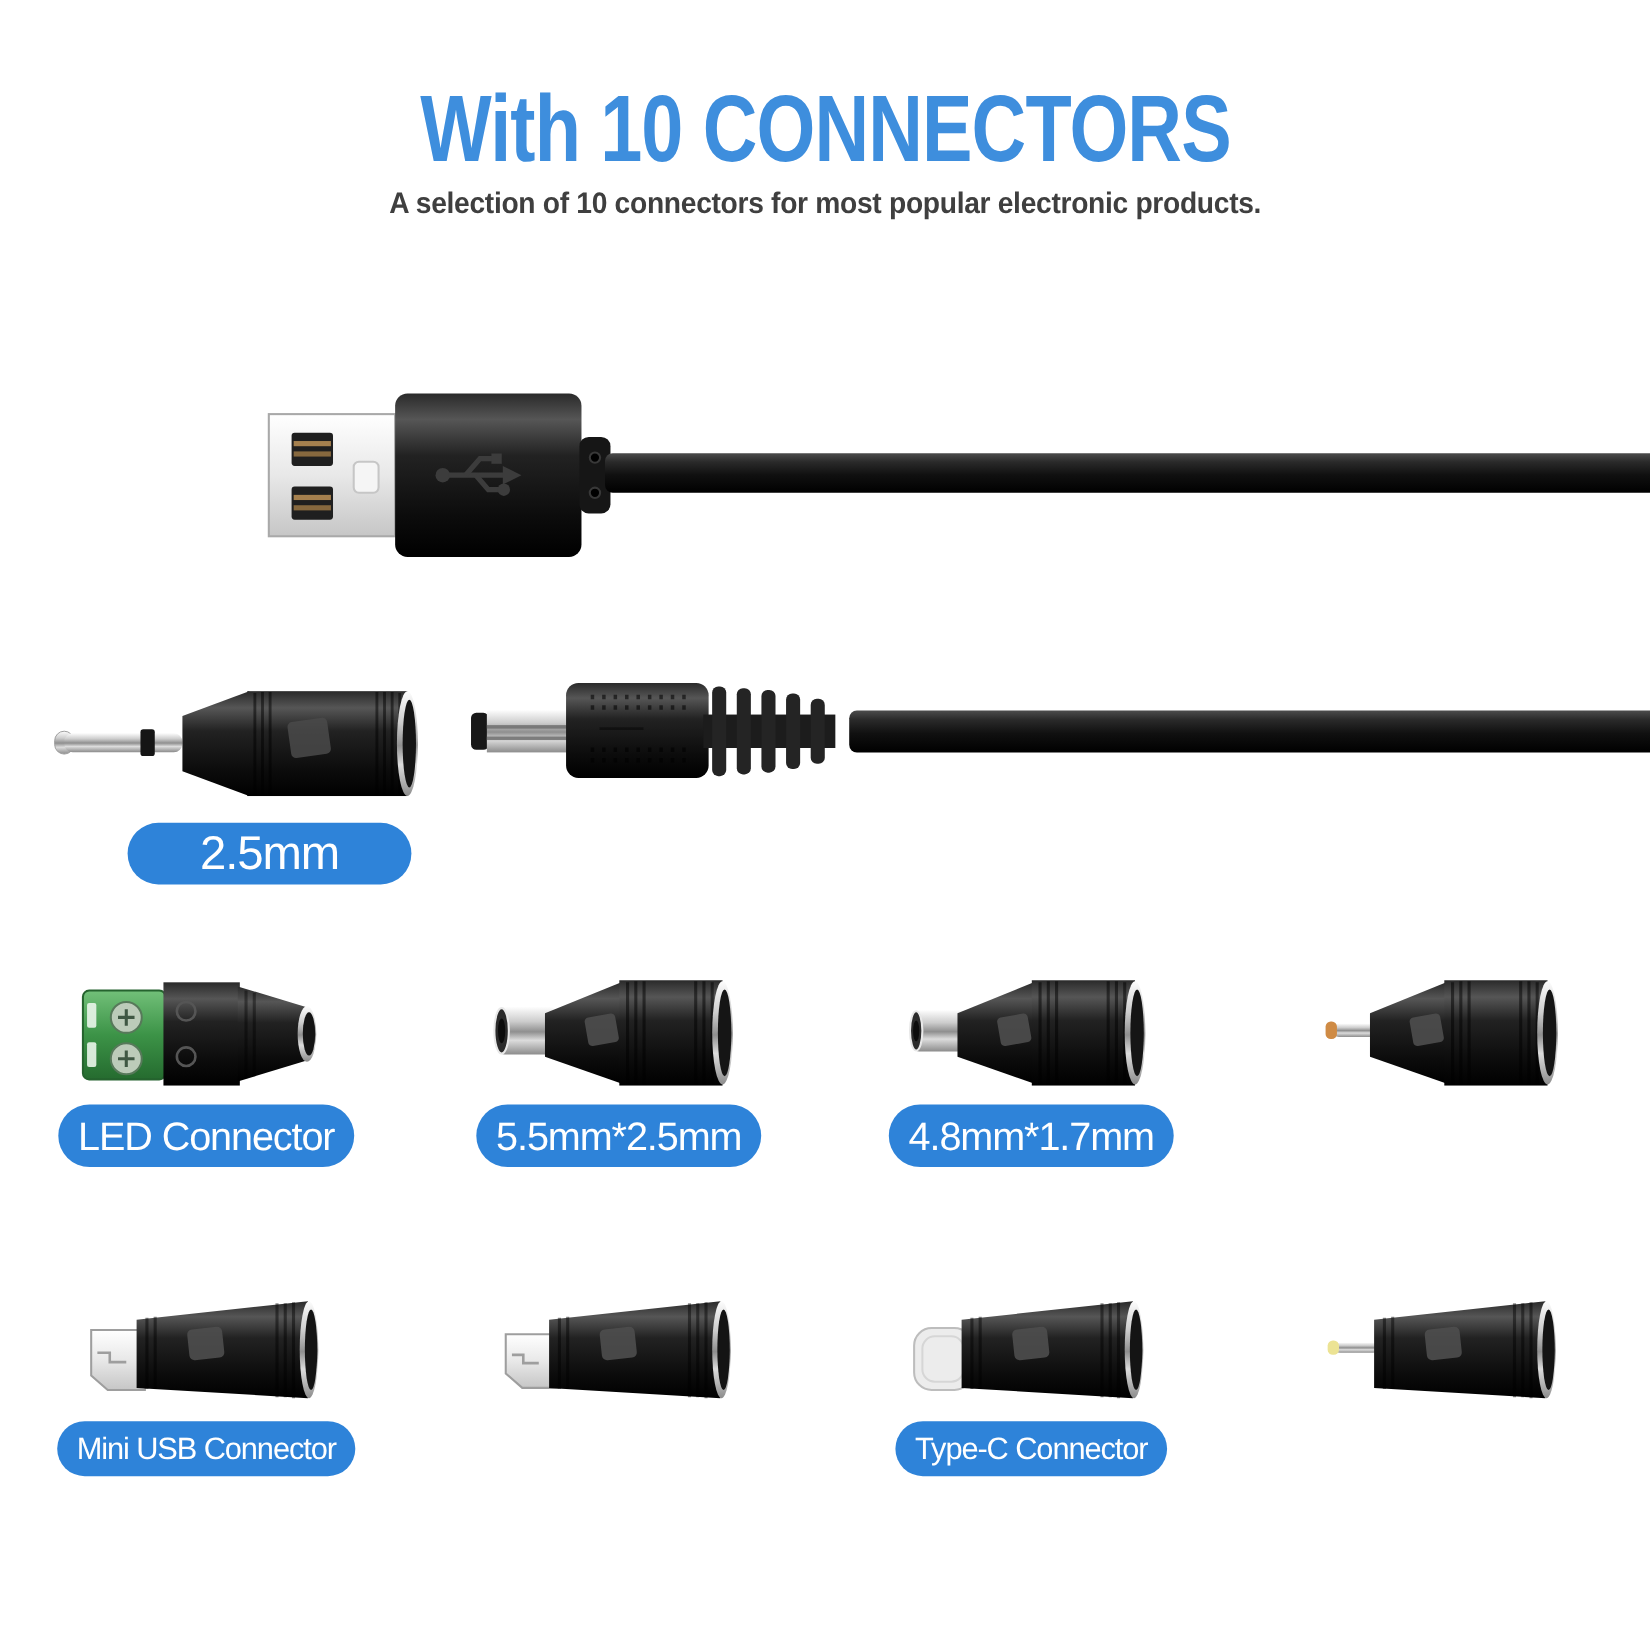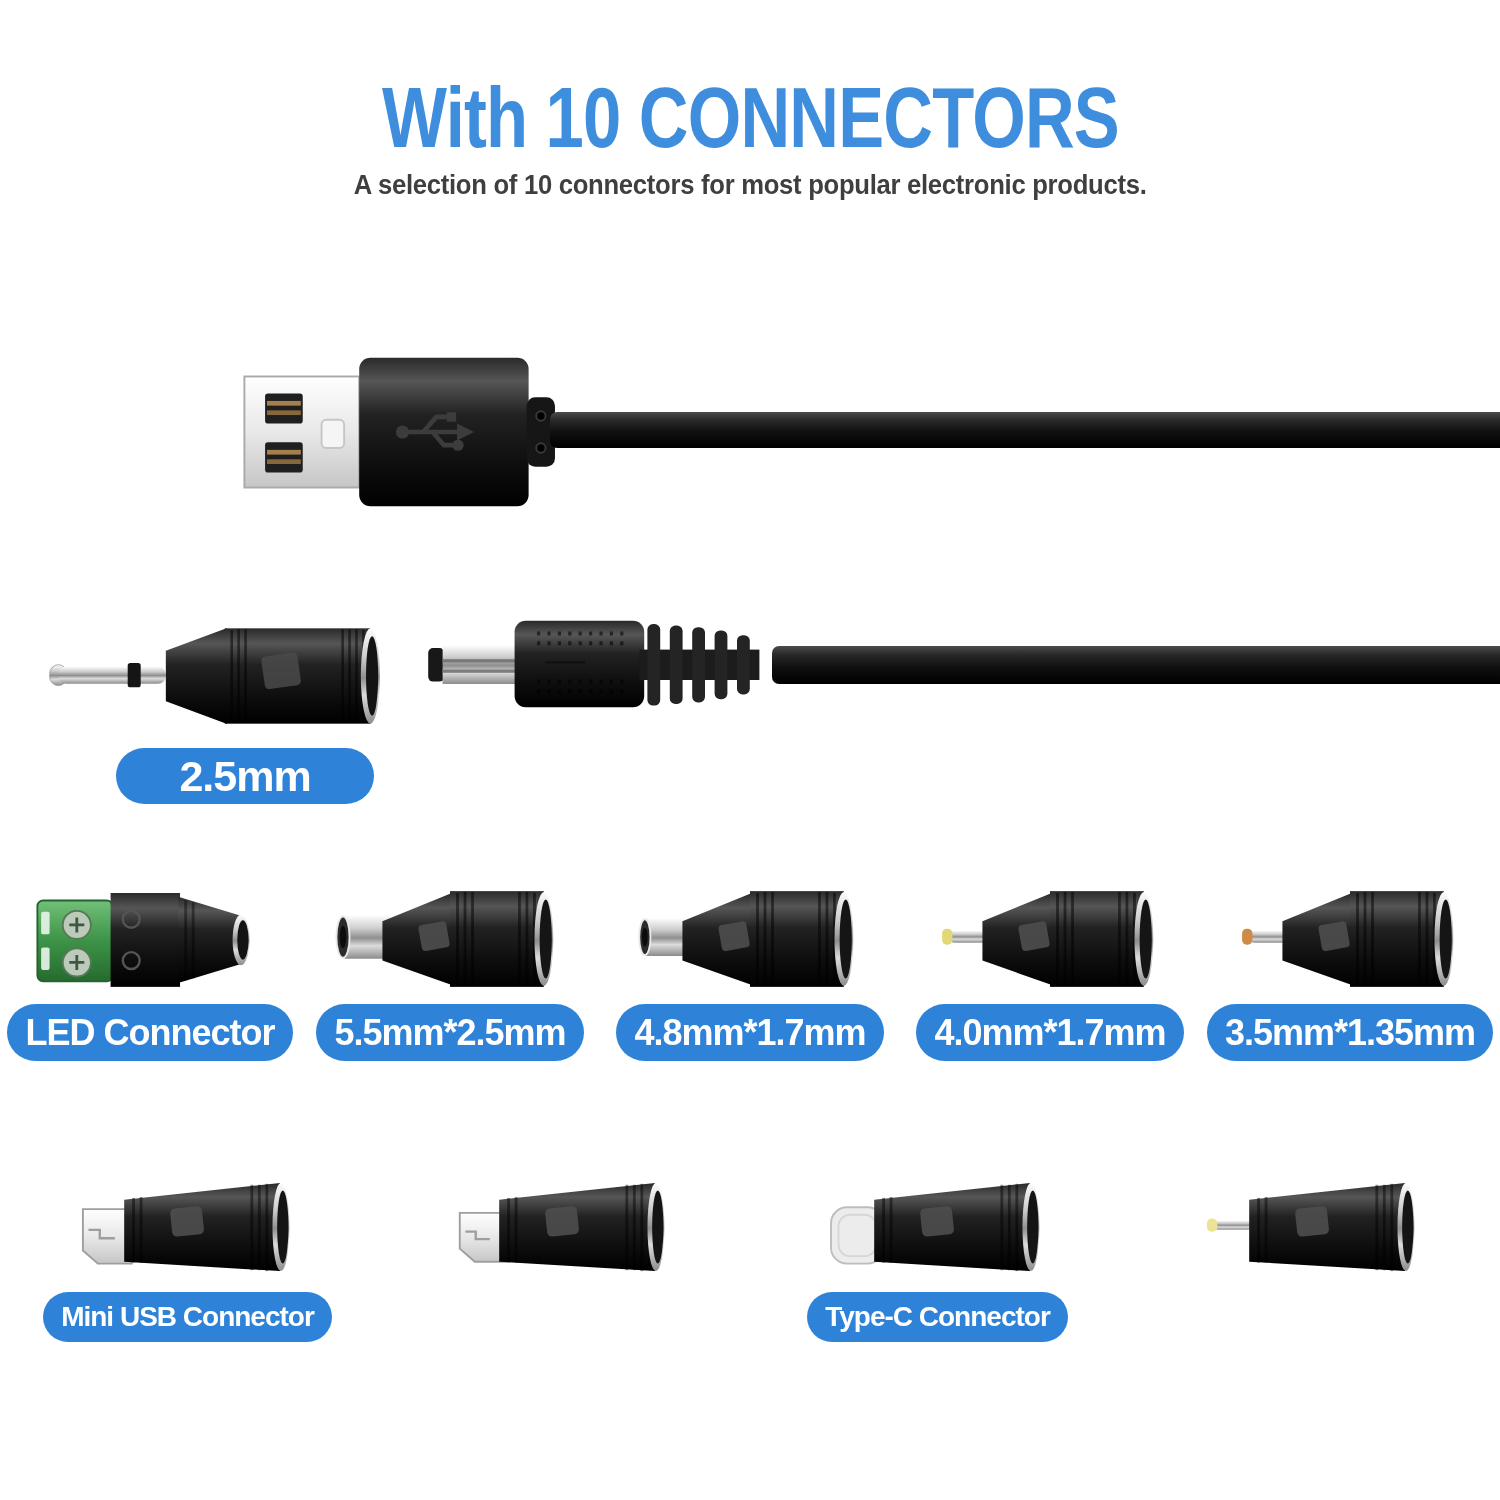--- a/index.html
+++ b/index.html
@@ -18,21 +18,21 @@
          background:linear-gradient(to bottom,#4c4c4c 0%,#2a2a2a 22%,#101010 55%,#000 100%);}
   .cable.usb{left:550px;top:412px;height:36px;}
   .cable.dc{left:772px;top:646px;height:38px;}
 
   
   .usb-art{position:absolute;left:242px;top:352px;width:321px;height:160px;}
   .adapter-art{position:absolute;left:44px;top:611px;width:339px;height:130px;}
   .dcplug-art{position:absolute;left:425px;top:600px;width:368px;height:128px;}
 
   
-  .pill{background:var(--pill-blue,#2e83d9);color:var(--pill-text,#fff);font-weight:bold;
+  .pill{background:var(--pill-blue,#2e83d9);color:var(--pill-text,#fff);font-weight:normal;
         border-radius:999px;white-space:nowrap;text-align:center;}
   .pill-hero{position:absolute;left:116px;top:748px;width:258px;height:56px;font-size:43px;
         display:flex;align-items:center;justify-content:center;letter-spacing:-1px;}
 
   
   .row{position:absolute;left:0;right:0;display:flex;}
   .row1{top:878px;}
   .row2{top:1166px;}
   .cell{flex:1 1 0;display:flex;flex-direction:column;align-items:center;}
   .cell svg{height:122px;width:auto;display:block;}
@@ -213,32 +213,23 @@
         <rect x="16" y="43" width="50" height="40" rx="5" fill="url(#gMetal)"></rect>
         <ellipse cx="18" cy="63" rx="6" ry="19" fill="#2b2b2b" stroke="#e8e8e8" stroke-width="2"></ellipse>
         <ellipse cx="18" cy="63" rx="3" ry="10" fill="#0c0c0c"></ellipse>
         <use href="#symBody1"></use>
       </svg>
       <span class="pill">4.8mm*1.7mm</span>
     </div>
     <div class="cell">
       <svg viewBox="0 0 260 130">
         <rect x="22" y="56" width="46" height="13" rx="6" fill="url(#gMetal)"></rect>
-        <rect x="15" y="54" width="11" height="17" rx="5" fill="#e3d876"></rect>
-        <use href="#symBody1"></use>
-      </svg>
-      <span class="pill">4.0mm*1.7mm</span>
-    </div>
-    <div class="cell">
-      <svg viewBox="0 0 260 130">
-        <rect x="22" y="56" width="46" height="13" rx="6" fill="url(#gMetal)"></rect>
         <rect x="15" y="54" width="11" height="17" rx="5" fill="#cf8b45"></rect>
         <use href="#symBody1"></use>
       </svg>
-      <span class="pill">3.5mm*1.35mm</span>
     </div>
   </section>
 
   <section class="row row2">
     <div class="cell">
       <svg viewBox="0 0 260 130">
         <polygon points="18,46 70,46 70,104 34,104 18,90" fill="url(#gShell)" stroke="#9e9e9e" stroke-width="2"></polygon>
         <path d="M24,68 h12 v9 h16" stroke="#9e9e9e" stroke-width="2.5" fill="none"></path>
         <use href="#symBody2"></use>
       </svg>

